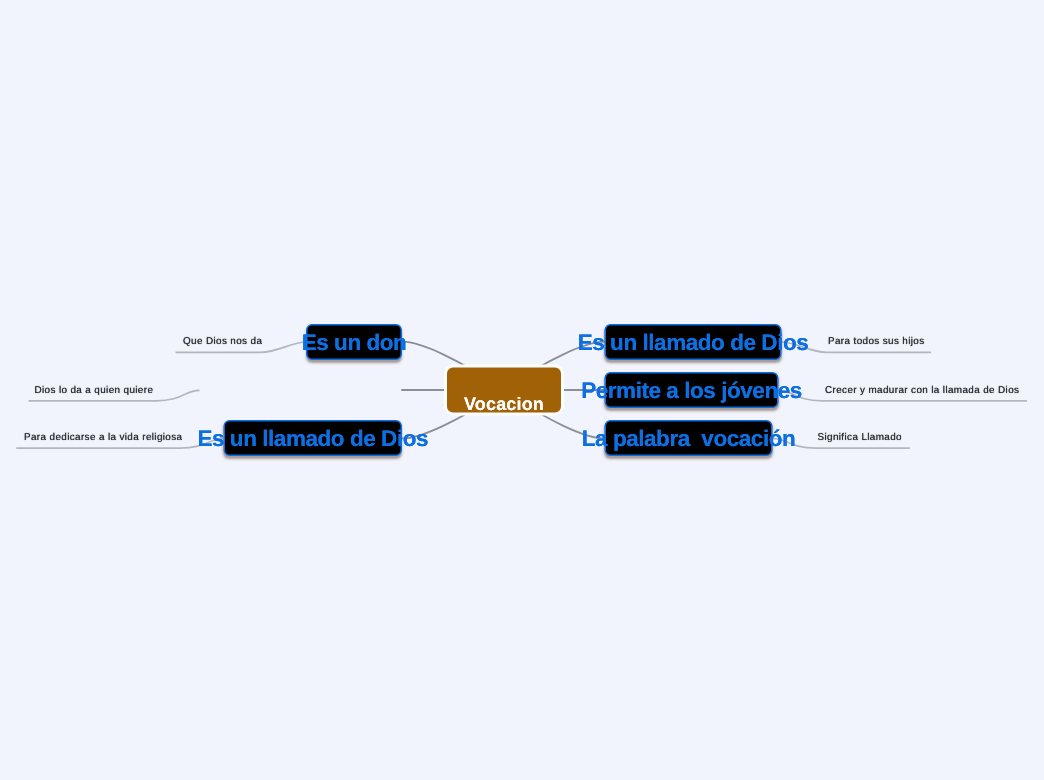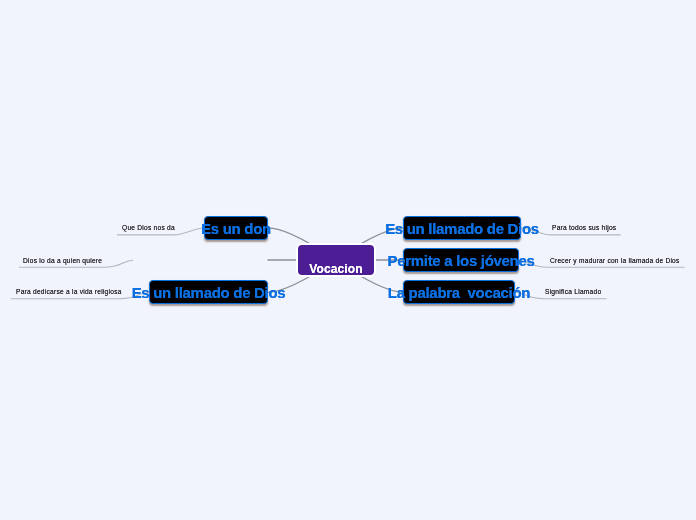--- a/index.html
+++ b/index.html
@@ -1,21 +1,21 @@
 <!DOCTYPE html>
 <html><head>
 <meta charset="utf-8">
 <style>
   html,body{margin:0;padding:0;}
   body{width:696px;height:520px;background:#f1f4fd;overflow:hidden;
        font-family:"Liberation Sans",sans-serif;-webkit-font-smoothing:antialiased;}
   #canvas{position:relative;width:696px;height:520px;}
   svg.links{position:absolute;left:0;top:0;width:696px;height:520px;overflow:visible;}
   .node{position:absolute;box-sizing:border-box;display:flex;align-items:center;justify-content:center;white-space:pre;transform:translateZ(0);}
-  .root{background:#4c1d95;color:#ffffff;font-weight:bold;font-size:12px;border-radius:6px;
+  .root{background:#a16207;color:#ffffff;font-weight:bold;font-size:12px;border-radius:6px;
         border:2.2px solid #ffffff;letter-spacing:0.1px;text-shadow:0 0 0.4px #ffffff;
         padding-top:18px;}
   .topic{background:#000000;color:#0c6fe2;font-weight:bold;font-size:15px;
          border:1.7px solid #0a6fe0;border-radius:4px;letter-spacing:-0.3px;
          text-shadow:0 0 0.4px #0c6fe2;
          box-shadow:0 1.5px 1.6px rgba(95,70,55,0.52);}
   .leaf{position:absolute;transform:translateZ(0);color:#2e2e32;font-size:6.6px;letter-spacing:0.25px;text-shadow:0 0 0.6px #303034;
         white-space:nowrap;line-height:8px;}
 </style>
 </head>

